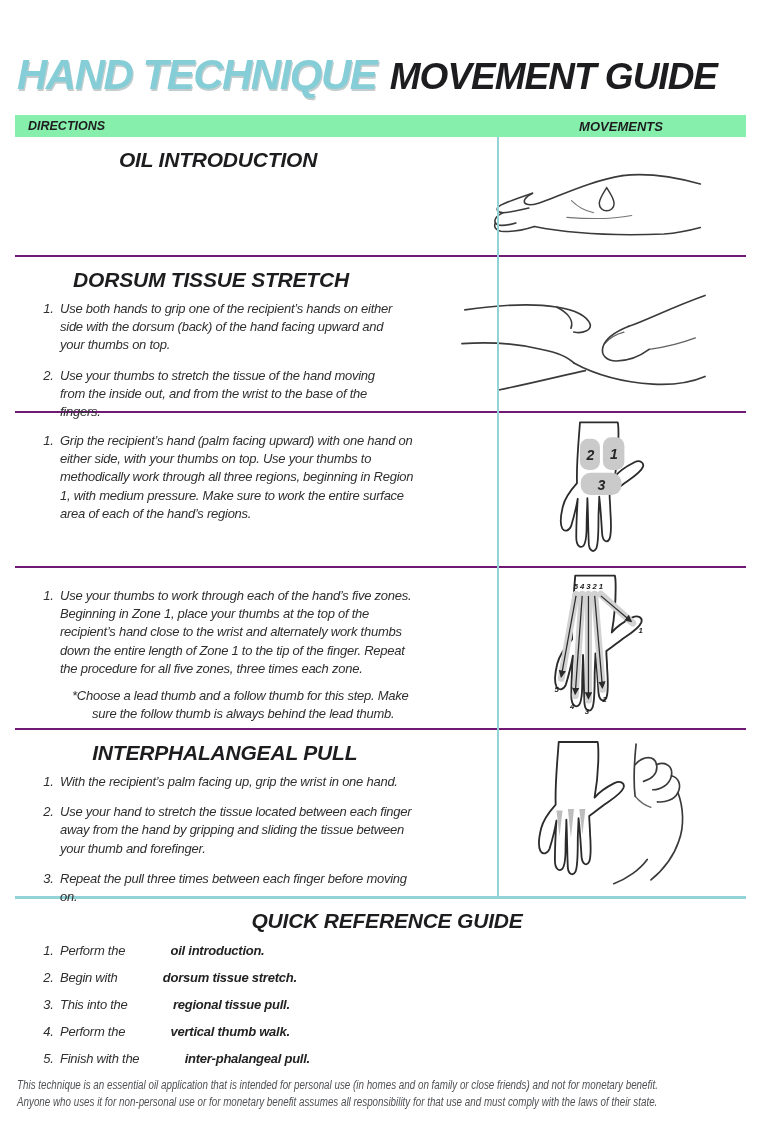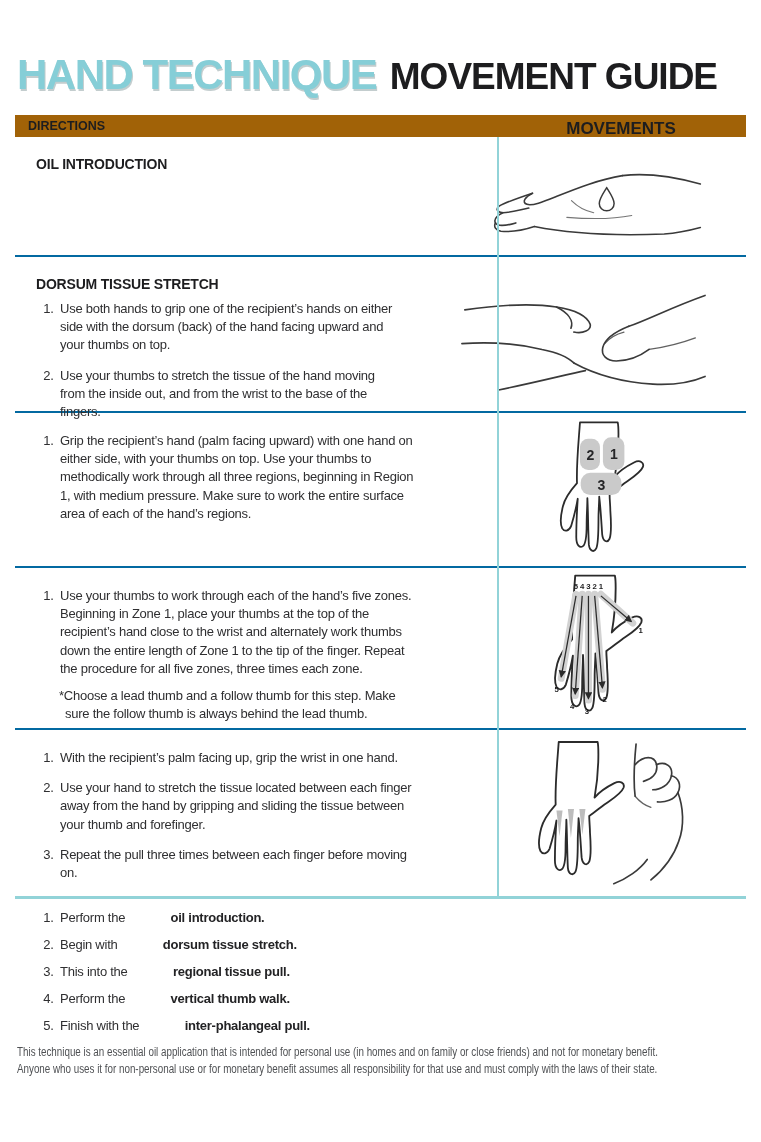--- a/index.html
+++ b/index.html
@@ -1,46 +1,46 @@
 <!DOCTYPE html>
 <html><head>
 <meta charset="utf-8">
 <style>
   html,body { margin:0; padding:0; background:#ffffff; }
   body { width:761px; height:1142px; font-family:"Liberation Sans", sans-serif; color:#2e2e30; }
-  .page { position:relative; width:761px; height:1142px; overflow:hidden; background:#fff; }
+  .page { position:relative; width:761px; height:1142px; overflow:hidden; background:#fff;font-style:italic; }
 
   
   .title-row { padding:54px 0 0 17px; line-height:42px; white-space:nowrap; }
   .title-teal { font-size:42px; font-weight:bold; color:#86ced7; letter-spacing:-1.5px;
                 text-shadow:1px 2px 0 #c3cdce; }
   .title-black { font-size:37px; font-weight:bold; color:#1d1d1f; letter-spacing:-1px; margin-left:9px; }
 
   
-  .col-header { margin:10px 15px 0 15px; background:#a16207; height:22px; position:relative; }
+  .col-header { margin:10px 15px 0 15px; background:#86efac; height:22px; position:relative; }
   .col-h-left { position:absolute; left:13px; top:4px; font-size:12.5px; font-weight:bold; color:#1d1d1f; }
   .col-h-right { position:absolute; left:482px; width:248px; top:4px; text-align:center;
-                 font-size:17px; font-weight:bold; color:#1d1d1f; }
+                 font-size:13px; font-weight:bold; color:#1d1d1f; }
 
   
   .table { position:relative; margin:0 15px; border-bottom:3px solid #92d3d8; }
   .vline { position:absolute; left:482px; top:0; bottom:0; width:2px; background:#92d3d8; }
   .row { display:flex; box-sizing:border-box; }
-  .row + .row { border-top:2px solid #0369a1; }
+  .row + .row { border-top:2px solid #701a75; }
   .row1 { height:118px; } .row2 { height:156px; } .row3 { height:155px; }
   .row4 { height:162px; } .row5 { height:168px; }
   .directions { width:482px; box-sizing:border-box; padding:11px 26px 0 13px; }
   .movement { width:246px; display:flex; align-items:center; justify-content:center; }
 
-  h2 { font-size:14px; margin:8px; color:#1d1d1f; letter-spacing:-0.2px; font-weight:bold; }
+  h2 { font-size:21px; margin:0; color:#1d1d1f; letter-spacing:-0.2px; font-weight:bold;text-align:center; }
   ol.steps { margin:8px 0 0 0; padding-left:29px; font-size:13px; line-height:1.4;
              letter-spacing:-0.25px; color:#2f2f31; }
   ol.steps li { margin-bottom:12px; padding-left:3px; }
   .note { font-size:13px; line-height:1.4; letter-spacing:-0.25px; color:#2f2f31;
-          padding-left:37px; text-indent:-6px; margin-top:-3px; }
+          padding-left:37px; text-indent:-6px; margin-top:-3px;text-align:center; }
 
   
   .quick-ref { margin:10px 15px 0 15px; padding-left:13px; }
   .quick-ref ol { margin:9px 0 0 0; padding-left:29px; font-size:13px; line-height:18px;
                   letter-spacing:-0.25px; color:#2f2f31; }
   .quick-ref li { margin-bottom:9px; padding-left:3px; }
   .qr-bold { font-weight:bold; color:#232325;margin-left:42px; }
 
   
   .footer { margin:8px 15px 12px 17px; color:#4f5154; }
@@ -186,20 +186,21 @@
             <text x="77" y="180">3</text>
             <text x="100" y="164">2</text>
             <text x="146" y="76">1</text>
           </g>
         </svg>
       </figure>
     </section>
 
     <section class="row row5">
       <div class="directions">
+        <h2>INTERPHALANGEAL PULL</h2>
         <ol class="steps">
           <li>With the recipient’s palm facing up, grip the wrist in one hand.</li>
           <li>Use your hand to stretch the tissue located between each finger away from the hand by gripping and sliding the tissue between your thumb and forefinger.</li>
           <li>Repeat the pull three times between each finger before moving on.</li>
         </ol>
       </div>
       <figure class="movement">
         <svg width="186" height="150" viewBox="0 0 200 160">
           <g transform="translate(8,2) scale(0.82)">
             <use href="#hand-down"></use>
@@ -217,20 +218,21 @@
             <path d="M187,58 C193,74 194,94 188,110 C182,128 170,142 158,152"></path>
             <path d="M118,156 C132,151 146,141 154,130"></path>
             <path d="M141,62 C146,68 152,72 158,74" stroke-width="1.3" opacity="0.8"></path>
           </g>
         </svg>
       </figure>
     </section>
   </main>
 
   <section class="quick-ref">
+    <h2>QUICK REFERENCE GUIDE</h2>
     <ol>
       <li><span>Perform the </span><span class="qr-bold">oil introduction.</span></li>
       <li><span>Begin with </span><span class="qr-bold">dorsum tissue stretch.</span></li>
       <li><span>This into the </span><span class="qr-bold">regional tissue pull.</span></li>
       <li><span>Perform the </span><span class="qr-bold">vertical thumb walk.</span></li>
       <li><span>Finish with the </span><span class="qr-bold">inter-phalangeal pull.</span></li>
     </ol>
   </section>
 
   <footer class="footer">

